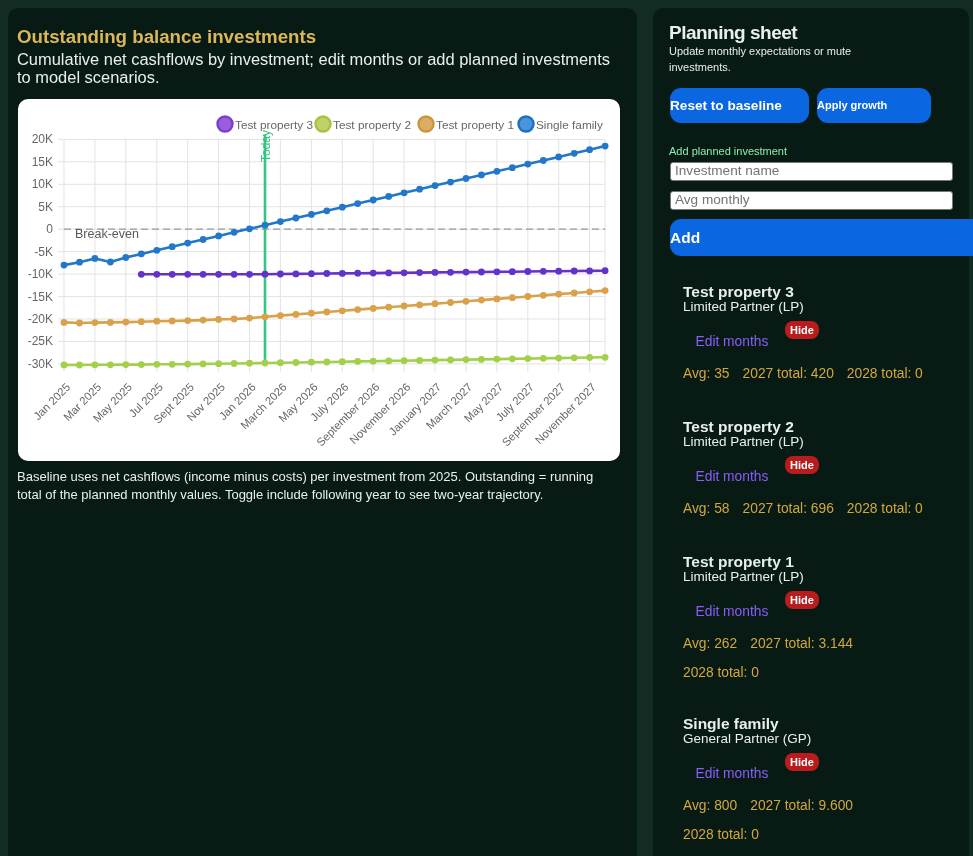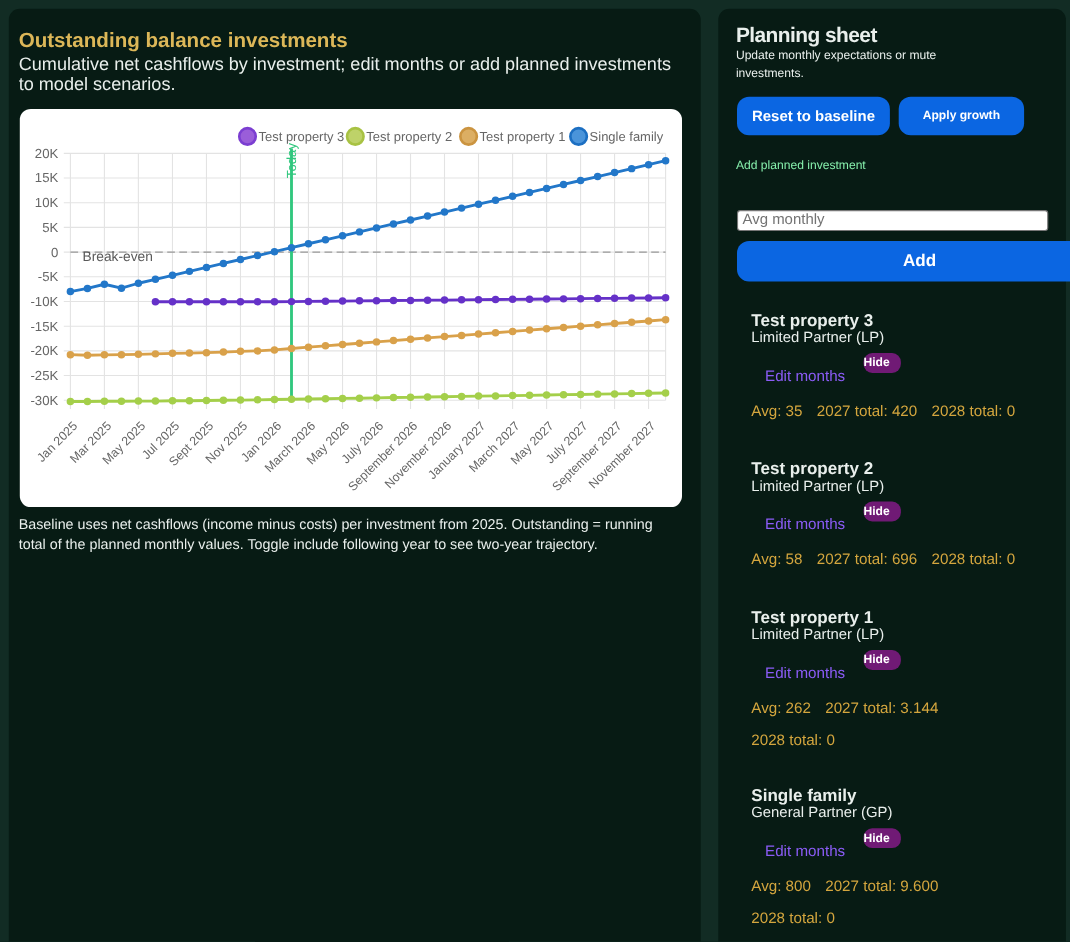--- a/index.html
+++ b/index.html
@@ -6,35 +6,35 @@
 .card{position:absolute;top:8px;background:#071b14;border-radius:10px;height:900px}
 #left{left:8px;width:629px}
 #right{left:653px;width:316px}
 #left h1{position:absolute;left:9px;top:17.5px;font-size:18.7px;font-weight:700;color:#dcb758;line-height:22px}
 #left .sub{position:absolute;left:9px;top:42px;font-size:16.45px;line-height:18px}
 #chartbox{position:absolute;left:10px;top:91px;width:602px;height:362px;background:#fff;border-radius:10px;overflow:hidden}
 #left .note{position:absolute;left:9px;top:460px;font-size:13px;line-height:18.3px}
 #right h2{position:absolute;left:16px;top:14px;font-size:19px;font-weight:700;line-height:22px;letter-spacing:-0.5px}
 #right .sub{position:absolute;left:16px;top:36px;font-size:11px;line-height:15.8px}
 .btn{position:absolute;background:#0b66e2;color:#fff;font-weight:700;border-radius:11px;
-text-align:center}
+}
 #b1{left:17px;top:80px;width:139px;height:35px;font-size:13.6px;line-height:35px}
 #b2{left:164px;top:80px;width:114px;height:35px;font-size:11px;line-height:35px}
 #right h3{position:absolute;left:16px;top:134px;font-size:11px;font-weight:400;color:#86efac;line-height:19px}
 .inp{position:absolute;left:17px;width:283px;height:19px;background:#fff;border:1px solid #777;
 border-radius:3px;color:#737373;font-size:13.6px;line-height:16.5px;padding-left:4px}
 #i1{top:154px}
 #i2{top:183px}
 #badd{left:17px;top:211px;width:332px;height:37px;font-size:15.5px;line-height:37px}
 .inv{position:absolute;left:30px;width:270px}
 .inv .t{font-size:15.5px;font-weight:700;line-height:16px}
 .inv .p{font-size:13.5px;line-height:14.5px}
 .inv .edit{position:absolute;left:12.5px;font-size:13.8px;color:#8b5cf6}
-.inv .hide{position:absolute;left:102px;background:#701a75;color:#fff;font-weight:700;
-font-size:11px;border-radius:8px;width:34px;height:18px;line-height:18px;text-align:left}
+.inv .hide{position:absolute;left:102px;background:#b91c1c;color:#fff;font-weight:700;
+font-size:11px;border-radius:8px;width:34px;height:18px;line-height:18px;text-align:center}
 .inv .stats{position:absolute;left:0;font-size:13.8px;color:#d4a63e;white-space:nowrap}
 </style></head><body>
 <div class="card" id="left">
 <h1>Outstanding balance investments</h1>
 <div class="sub">Cumulative net cashflows by investment; edit months or add planned investments<br>to model scenarios.</div>
 <div id="chartbox">
 <svg width="602" height="362" viewBox="0 0 602 362" font-family="Liberation Sans, sans-serif">
 <g stroke="#e3e3e3" stroke-width="1">
           <line x1="40" y1="40.4" x2="587.1" y2="40.4"></line>
           <line x1="40" y1="62.8" x2="587.1" y2="62.8"></line>
@@ -265,20 +265,21 @@
         <text x="518" y="29.5" fill="#666" font-size="11.8">Single family</text>
 </svg></div>
 <div class="note">Baseline uses net cashflows (income minus costs) per investment from 2025. Outstanding = running<br>total of the planned monthly values. Toggle include following year to see two-year trajectory.</div>
 </div>
 <div class="card" id="right">
 <h2>Planning sheet</h2>
 <div class="sub">Update monthly expectations or mute<br>investments.</div>
 <div class="btn" id="b1">Reset to baseline</div>
 <div class="btn" id="b2">Apply growth</div>
 <h3>Add planned investment</h3>
+<div class="inp" id="i1">Investment name</div>
 <div class="inp" id="i2">Avg monthly</div>
 <div class="btn" id="badd">Add</div>
 <div class="inv" style="top:276px">
       <div class="t">Test property 3</div>
       <div class="p">Limited Partner (LP)</div>
       <div class="edit" style="top:50px">Edit months</div>
       <div class="hide" style="top:37px">Hide</div>
       <div class="stats" style="top:82px">Avg: 35<span style="display:inline-block;width:13px"></span>2027 total: 420<span style="display:inline-block;width:13px"></span>2028 total: 0</div>
     </div>
     <div class="inv" style="top:411px">

